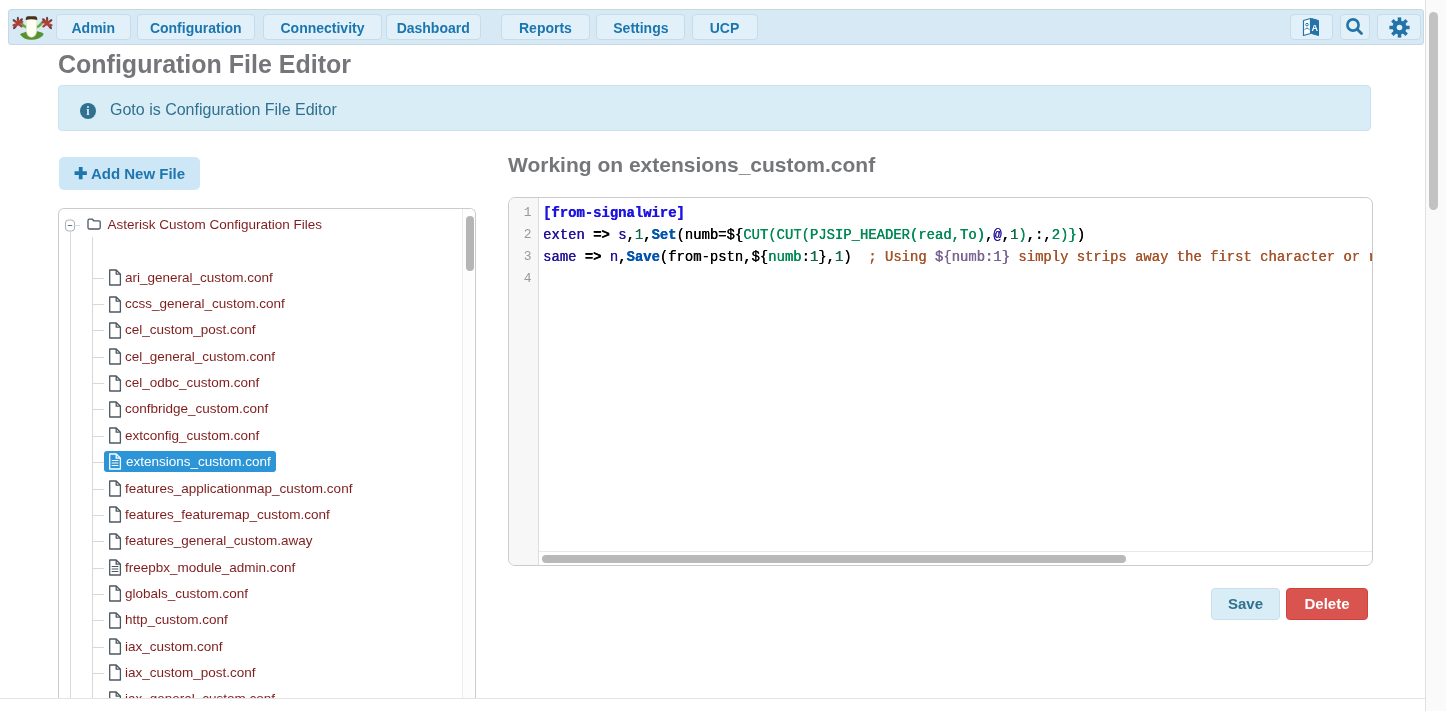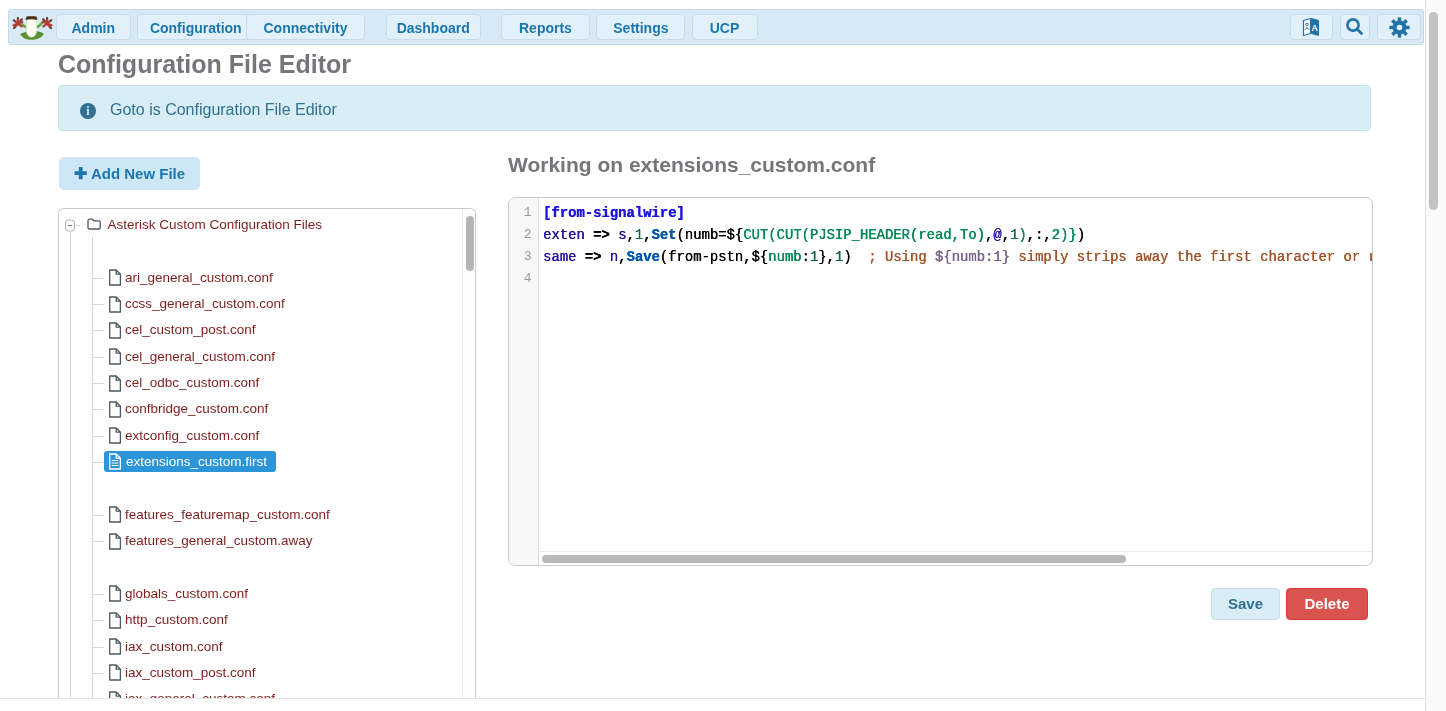--- a/index.html
+++ b/index.html
@@ -96,21 +96,21 @@
   <g stroke="#4a4a4a" stroke-width="1.6" stroke-linecap="round">
     <path d="M7.9 10.9 L7.9 9.6 M4.6 12.9 L3.4 12.0 M4.9 19.2 L3.9 20.3 M11.2 12.0 L12.1 11.0"></path>
     <path d="M37.1 10.9 L37.1 9.6 M40.4 12.9 L41.6 12.0 M40.1 19.2 L41.1 20.3 M33.8 12.0 L32.9 11.0"></path>
   </g>
   <path d="M16.5 13 Q16.5 8 21.5 8 Q26.5 8 26.5 13 L26.7 20 Q26.9 29.2 21.5 29.2 Q16.1 29.2 16.3 20 Z" fill="#fffff2" stroke="#dce8c8" stroke-width="0.7"></path>
   <path d="M15.7 11.9 L15.9 9.9 Q16.1 8.1 18.1 8.2 L24.9 8.2 Q26.9 8.1 27.1 9.9 L27.3 11.9 Q21.5 10.8 15.7 11.9 Z" fill="#46301d"></path>
 </svg>
 
 <div class="navbtn" style="left:56px;width:74.5px">Admin</div>
 <div class="navbtn" style="left:136.5px;width:118.6px">Configuration</div>
-<div class="navbtn" style="left:246px;width:119px">Connectivity</div>
+<div class="navbtn" style="left:263px;width:119px">Connectivity</div>
 <div class="navbtn" style="left:385.7px;width:95px">Dashboard</div>
 <div class="navbtn" style="left:500.5px;width:89.9px">Reports</div>
 <div class="navbtn" style="left:596.3px;width:89.2px">Settings</div>
 <div class="navbtn" style="left:691.5px;width:66px">UCP</div>
 
 <div class="navbtn" style="left:1289.5px;width:43px">
   <svg width="20" height="20" viewBox="0 0 20 20" style="margin-top:2px">
     <path d="M2.5 3.5 L9.5 1.5 L9.5 16.5 L2.5 18.5 Z" fill="#fff" stroke="#2273a8" stroke-width="1.2" stroke-linejoin="round"></path>
     <path d="M10.5 1.5 L17.5 3.5 L17.5 18.5 L10.5 16.5 Z" fill="#2273a8" stroke="#2273a8" stroke-width="1" stroke-linejoin="round"></path>
     <text x="13.8" y="13.5" font-size="9" font-weight="bold" fill="#fff" text-anchor="middle" font-family="Liberation Sans">A</text>
@@ -229,38 +229,59 @@
       <div id="sel">
         <svg class="abs" style="left:4px;top:2px" width="14" height="17" viewBox="0 0 14 17">
           <path d="M1.7 1 H8.2 L12.4 5.2 V16 H1.7 Z" fill="none" stroke="#fff" stroke-width="1.3" stroke-linejoin="round"></path>
           <path d="M8.2 1 V5.2 H12.4" fill="none" stroke="#fff" stroke-width="1.3" stroke-linejoin="round"></path>
           <g stroke="#fff" stroke-width="1">
             <line x1="3.7" y1="7.5" x2="10.4" y2="7.5"></line>
             <line x1="3.7" y1="10" x2="10.4" y2="10"></line>
             <line x1="3.7" y1="12.5" x2="10.4" y2="12.5"></line>
           </g>
         </svg>
-        <span class="slbl">extensions_custom.first</span>
+        <span class="slbl">extensions_custom.conf</span>
       </div>
     </div>
+    <div class="row" style="top:266.5px">
+      <div class="stub" style="top:13px"></div>
+      <svg class="abs" style="left:49.5px;top:4.5px" width="14" height="17" viewBox="0 0 14 17">
+        <path d="M1.7 1 H8.2 L12.4 5.2 V16 H1.7 Z" fill="#fff" stroke="#4d5760" stroke-width="1.3" stroke-linejoin="round"></path>
+        <path d="M8.2 1 V5.2 H12.4" fill="none" stroke="#4d5760" stroke-width="1.3" stroke-linejoin="round"></path>
+      </svg>
+      <span class="lbl">features_applicationmap_custom.conf</span>
+    </div>
     <div class="row" style="top:292.85px">
       <div class="stub" style="top:13px"></div>
       <svg class="abs" style="left:49.5px;top:4.5px" width="14" height="17" viewBox="0 0 14 17">
         <path d="M1.7 1 H8.2 L12.4 5.2 V16 H1.7 Z" fill="#fff" stroke="#4d5760" stroke-width="1.3" stroke-linejoin="round"></path>
         <path d="M8.2 1 V5.2 H12.4" fill="none" stroke="#4d5760" stroke-width="1.3" stroke-linejoin="round"></path>
       </svg>
       <span class="lbl">features_featuremap_custom.conf</span>
     </div>
     <div class="row" style="top:319.20000000000005px">
       <div class="stub" style="top:13px"></div>
       <svg class="abs" style="left:49.5px;top:4.5px" width="14" height="17" viewBox="0 0 14 17">
         <path d="M1.7 1 H8.2 L12.4 5.2 V16 H1.7 Z" fill="#fff" stroke="#4d5760" stroke-width="1.3" stroke-linejoin="round"></path>
         <path d="M8.2 1 V5.2 H12.4" fill="none" stroke="#4d5760" stroke-width="1.3" stroke-linejoin="round"></path>
       </svg>
       <span class="lbl">features_general_custom.away</span>
+    </div>
+    <div class="row" style="top:345.54999999999995px">
+      <div class="stub" style="top:13px"></div>
+      <svg class="abs" style="left:49.5px;top:4.5px" width="14" height="17" viewBox="0 0 14 17">
+        <path d="M1.7 1 H8.2 L12.4 5.2 V16 H1.7 Z" fill="#fff" stroke="#4d5760" stroke-width="1.3" stroke-linejoin="round"></path>
+        <path d="M8.2 1 V5.2 H12.4" fill="none" stroke="#4d5760" stroke-width="1.3" stroke-linejoin="round"></path>
+        <g stroke="#4d5760" stroke-width="1">
+          <line x1="3.7" y1="7.5" x2="10.4" y2="7.5"></line>
+          <line x1="3.7" y1="10" x2="10.4" y2="10"></line>
+          <line x1="3.7" y1="12.5" x2="10.4" y2="12.5"></line>
+        </g>
+      </svg>
+      <span class="lbl">freepbx_module_admin.conf</span>
     </div>
     <div class="row" style="top:371.9000000000001px">
       <div class="stub" style="top:13px"></div>
       <svg class="abs" style="left:49.5px;top:4.5px" width="14" height="17" viewBox="0 0 14 17">
         <path d="M1.7 1 H8.2 L12.4 5.2 V16 H1.7 Z" fill="#fff" stroke="#4d5760" stroke-width="1.3" stroke-linejoin="round"></path>
         <path d="M8.2 1 V5.2 H12.4" fill="none" stroke="#4d5760" stroke-width="1.3" stroke-linejoin="round"></path>
       </svg>
       <span class="lbl">globals_custom.conf</span>
     </div>
     <div class="row" style="top:398.25px">

